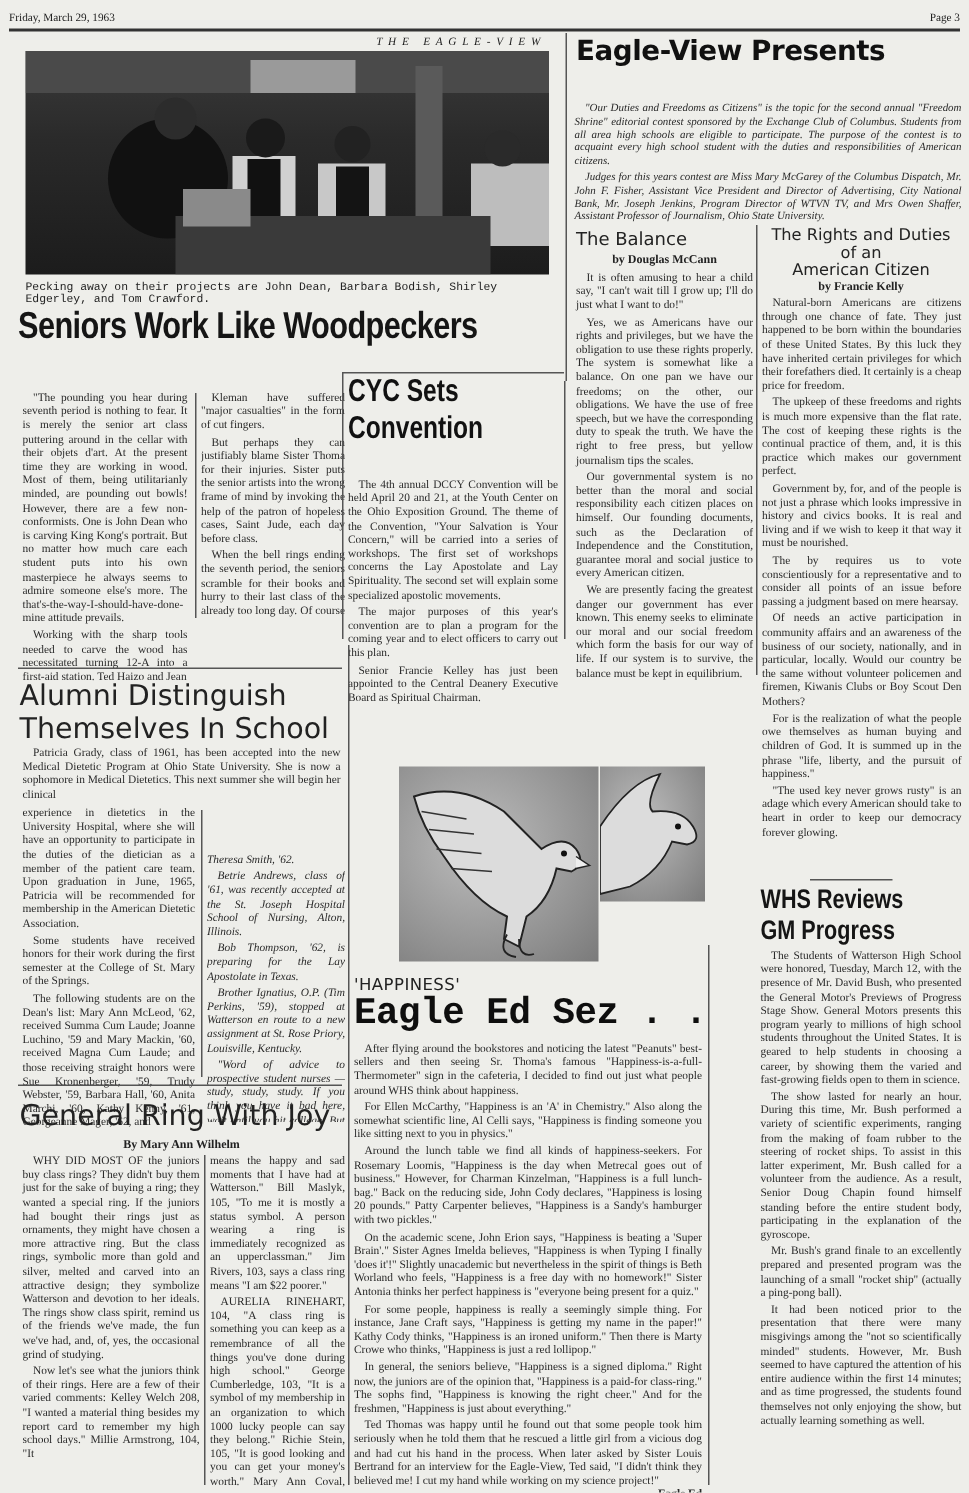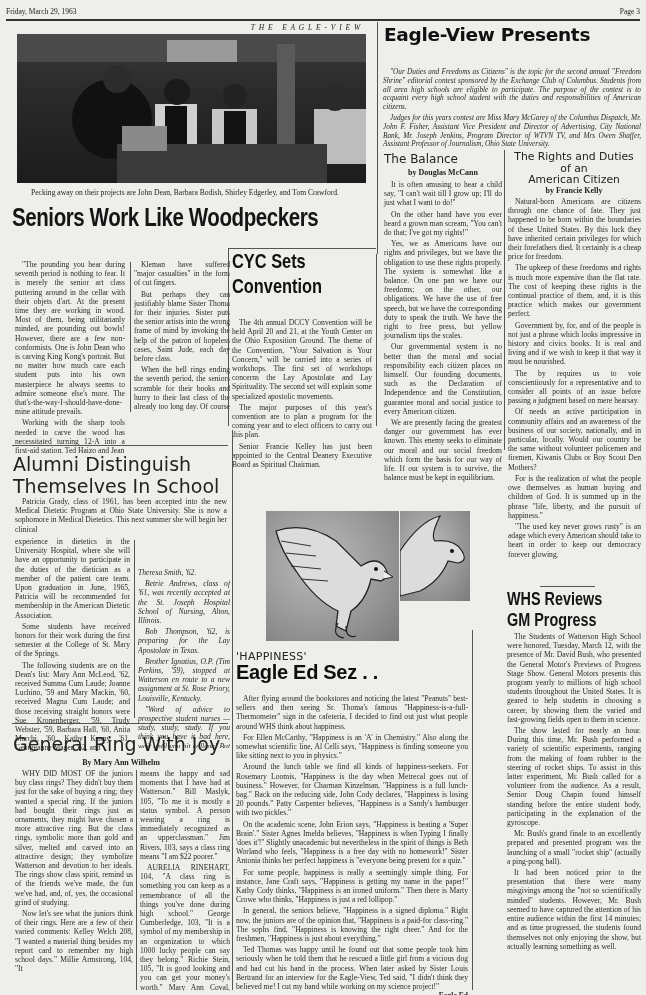--- a/index.html
+++ b/index.html
@@ -39,21 +39,21 @@
     <circle cx="160" cy="58" r="13" fill="#1a1a1a"></circle>
     <rect x="195" y="75" width="45" height="45" fill="#c8c8c8"></rect>
     <rect x="207" y="77" width="22" height="40" fill="#141414"></rect>
     <circle cx="218" cy="62" r="12" fill="#222"></circle>
     <rect x="297" y="75" width="52" height="55" fill="#bdbdbd"></rect>
     <circle cx="318" cy="65" r="12" fill="#2a2a2a"></circle>
     <rect x="100" y="110" width="210" height="39" fill="#3a3a3a"></rect>
     <rect x="105" y="92" width="45" height="25" fill="#8a8a8a"></rect>
   </svg>
 </div>
-<div class="abs" style="left:31px;top:188px;width:355px;font-size:7.6px;">Pecking away on their projects are John Dean, Barbara Bodish, Shirley Edgerley, and Tom Crawford.</div>
+<div class="abs" style="left:17px;top:188px;width:355px;font-size:7.6px;font-family:Liberation Mono, monospace;">Pecking away on their projects are John Dean, Barbara Bodish, Shirley Edgerley, and Tom Crawford.</div>
 
 <div class="rule-v" style="left:377px;top:22px;height:232px;"></div>
 
 <div class="abs cond-head" style="left:12px;top:203px;font-size:25px;letter-spacing:-0.5px;transform:scaleX(0.82);white-space:nowrap;color:#151515;">Seniors Work Like Woodpeckers</div>
 <div class="abs txt" style="left:15px;top:260px;width:110px;">
   <p>"The pounding you hear during seventh period is nothing to fear. It is merely the senior art class puttering around in the cellar with their objets d'art. At the present time they are working in wood. Most of them, being utilitarianly minded, are pounding out bowls! However, there are a few non-conformists. One is John Dean who is carving King Kong's portrait. But no matter how much care each student puts into his own masterpiece he always seems to admire someone else's more. The that's-the-way-I-should-have-done-mine attitude prevails.</p>
   <p>Working with the sharp tools needed to carve the wood has necessitated turning 12-A into a first-aid station. Ted Haizo and Jean</p>
 </div>
 <div class="rule-v" style="left:130px;top:262px;height:150px;"></div>
 <div class="abs txt" style="left:134px;top:260px;width:96px;overflow:hidden;height:152px;">
@@ -80,21 +80,20 @@
 </div>
 <div class="abs txt" style="left:383px;top:68px;width:258px;font-style:italic;font-size:7.3px;line-height:8.8px;">
   <p>"Our Duties and Freedoms as Citizens" is the topic for the second annual "Freedom Shrine" editorial contest sponsored by the Exchange Club of Columbus. Students from all area high schools are eligible to participate. The purpose of the contest is to acquaint every high school student with the duties and responsibilities of American citizens.</p>
   <p>Judges for this years contest are Miss Mary McGarey of the Columbus Dispatch, Mr. John F. Fisher, Assistant Vice President and Director of Advertising, City National Bank, Mr. Joseph Jenkins, Program Director of WTVN TV, and Mrs Owen Shaffer, Assistant Professor of Journalism, Ohio State University.</p>
 </div>
 
 <div class="abs sans-head" style="left:384px;top:152px;width:118px;font-size:12px;color:#222;">The Balance</div>
 <div class="abs byline" style="left:384px;top:168px;width:118px;">by Douglas McCann</div>
 <div class="abs txt" style="left:384px;top:180px;width:118px;">
   <p>It is often amusing to hear a child say, "I can't wait till I grow up; I'll do just what I want to do!"</p>
-  <p>On the other hand have you ever heard a grown man scream, "You can't do that; I've got my rights!"</p>
   <p>Yes, we as Americans have our rights and privileges, but we have the obligation to use these rights properly. The system is somewhat like a balance. On one pan we have our freedoms; on the other, our obligations. We have the use of free speech, but we have the corresponding duty to speak the truth. We have the right to free press, but yellow journalism tips the scales.</p>
   <p>Our governmental system is no better than the moral and social responsibility each citizen places on himself. Our founding documents, such as the Declaration of Independence and the Constitution, guarantee moral and social justice to every American citizen.</p>
   <p>We are presently facing the greatest danger our government has ever known. This enemy seeks to eliminate our moral and our social freedom which form the basis for our way of life. If our system is to survive, the balance must be kept in equilibrium.</p>
 </div>
 <div class="rule-v" style="left:504px;top:150px;height:300px;"></div>
 
 <div class="abs sans-head" style="left:506px;top:151px;width:136px;text-align:center;font-size:10.8px;line-height:11.5px;color:#222;">
   <div>The Rights and Duties</div>
   <div>of an</div>
   <div>American Citizen</div>
@@ -156,21 +155,21 @@
   </svg>
 </div>
 <div class="abs eagle-box" style="left:400px;top:511px;width:70px;height:90px;">
   <svg width="70" height="90" viewBox="0 0 70 90">
     <path d="M0,40 Q20,10 40,5 Q30,25 35,30 Q55,28 62,40 Q68,50 58,52 L48,50 Q40,70 20,80 L0,85 Z" fill="#dcdcdc" stroke="#222" stroke-width="1.2"></path>
     <circle cx="52" cy="40" r="2" fill="#111"></circle>
   </svg>
 </div>
 
 <div class="abs sans-head" style="left:236px;top:650px;font-size:11px;color:#222;letter-spacing:0.3px;">'HAPPINESS'</div>
-<div class="abs" style="left:236px;top:661px;font-family:Liberation Sans, sans-serif;font-weight:bold;font-size:20px;color:#0e0e0e;white-space:nowrap;letter-spacing:-0.3px;">Eagle Ed Sez . .</div>
+<div class="abs" style="left:236px;top:661px;font-family:Liberation Mono, monospace;font-weight:bold;font-size:25px;color:#0e0e0e;white-space:nowrap;letter-spacing:-0.3px;">Eagle Ed Sez . .</div>
 <div class="abs txt" style="left:236px;top:694px;width:232px;">
   <p>After flying around the bookstores and noticing the latest "Peanuts" best-sellers and then seeing Sr. Thoma's famous "Happiness-is-a-full-Thermometer" sign in the cafeteria, I decided to find out just what people around WHS think about happiness.</p>
   <p>For Ellen McCarthy, "Happiness is an 'A' in Chemistry." Also along the somewhat scientific line, Al Celli says, "Happiness is finding someone you like sitting next to you in physics."</p>
   <p>Around the lunch table we find all kinds of happiness-seekers. For Rosemary Loomis, "Happiness is the day when Metrecal goes out of business." However, for Charman Kinzelman, "Happiness is a full lunch-bag." Back on the reducing side, John Cody declares, "Happiness is losing 20 pounds." Patty Carpenter believes, "Happiness is a Sandy's hamburger with two pickles."</p>
   <p>On the academic scene, John Erion says, "Happiness is beating a 'Super Brain'." Sister Agnes Imelda believes, "Happiness is when Typing I finally 'does it'!" Slightly unacademic but nevertheless in the spirit of things is Beth Worland who feels, "Happiness is a free day with no homework!" Sister Antonia thinks her perfect happiness is "everyone being present for a quiz."</p>
   <p>For some people, happiness is really a seemingly simple thing. For instance, Jane Craft says, "Happiness is getting my name in the paper!" Kathy Cody thinks, "Happiness is an ironed uniform." Then there is Marty Crowe who thinks, "Happiness is just a red lollipop."</p>
   <p>In general, the seniors believe, "Happiness is a signed diploma." Right now, the juniors are of the opinion that, "Happiness is a paid-for class-ring." The sophs find, "Happiness is knowing the right cheer." And for the freshmen, "Happiness is just about everything."</p>
   <p>Ted Thomas was happy until he found out that some people took him seriously when he told them that he rescued a little girl from a vicious dog and had cut his hand in the process. When later asked by Sister Louis Bertrand for an interview for the Eagle-View, Ted said, "I didn't think they believed me! I cut my hand while working on my science project!"</p>
   <div style="text-align:right;font-weight:bold;">— Eagle Ed</div>
 </div>

